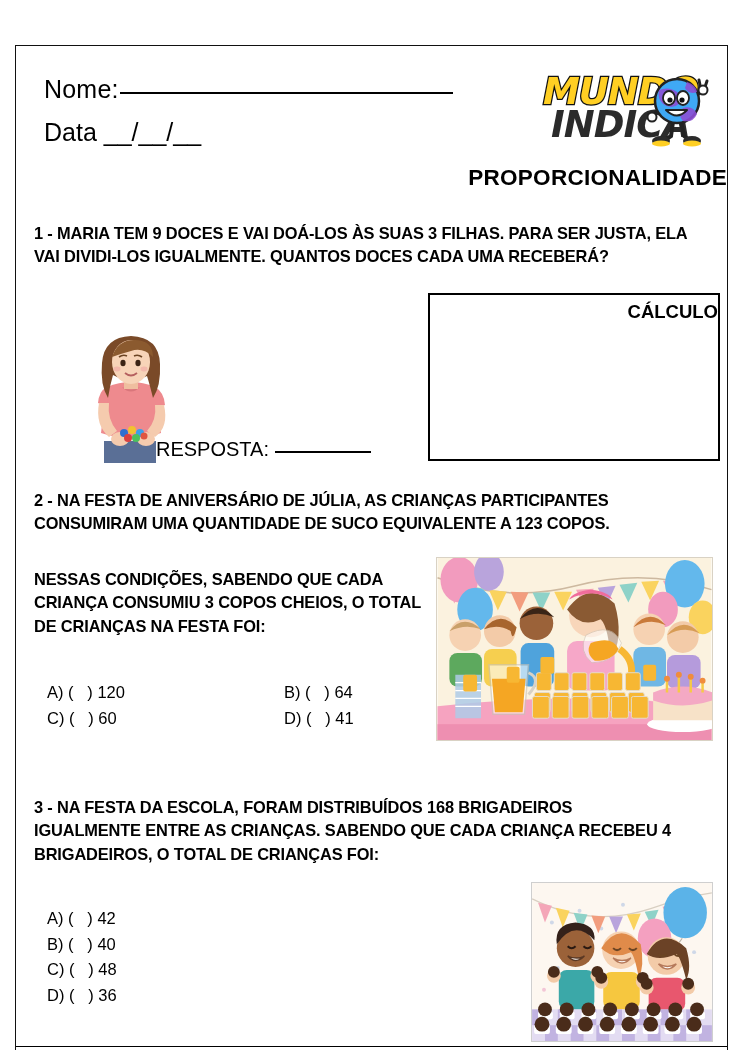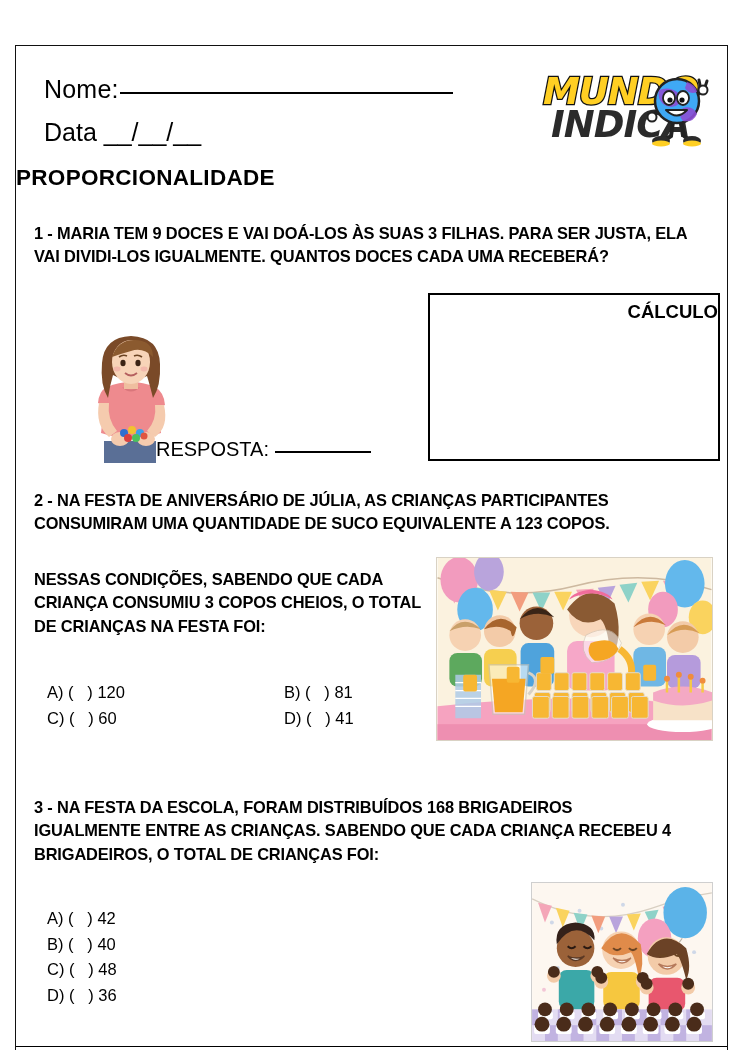--- a/index.html
+++ b/index.html
@@ -53,21 +53,21 @@
     font-family: "DejaVu Sans", sans-serif;
     color: #2b2b2b;
     letter-spacing: -1px;
     text-align: center;
   }
   .logo-globe { position: absolute; left: 110px; top: 16px; }
 
   
   .title {
     position: absolute; left: 0; right: 0; top: 119px;
-    text-align: left;
+    text-align: right;
     font-size: 22.5px; font-weight: bold;
     letter-spacing: .3px;
   }
 
   
   .qtext {
     position: absolute;
     font-size: 16.4px; font-weight: bold;
     line-height: 1.42;
     letter-spacing: -0.15px;
@@ -329,21 +329,21 @@
           <circle cx="268" cy="124" r="3"></circle>
       </g>
     </svg>
   </div>
 
   <div class="opts" id="q2-opts-a">
     <div class="opt">A) (   ) 120</div>
     <div class="opt">C) (   ) 60</div>
   </div>
   <div class="opts" id="q2-opts-b">
-    <div class="opt">B) (   ) 81</div>
+    <div class="opt">B) (   ) 64</div>
     <div class="opt">D) (   ) 41</div>
   </div>
 
   <div class="qtext" id="q3-text">3 - NA FESTA DA ESCOLA, FORAM DISTRIBUÍDOS 168 BRIGADEIROS IGUALMENTE ENTRE AS CRIANÇAS. SABENDO QUE CADA CRIANÇA RECEBEU 4 BRIGADEIROS, O TOTAL DE CRIANÇAS FOI:</div>
 
   <div class="illus" id="illus-briga">
     <svg viewBox="0 0 182 160">
       <rect width="182" height="160" fill="#FDF7F0"></rect>
 
       <g fill="#cfd8e8">

